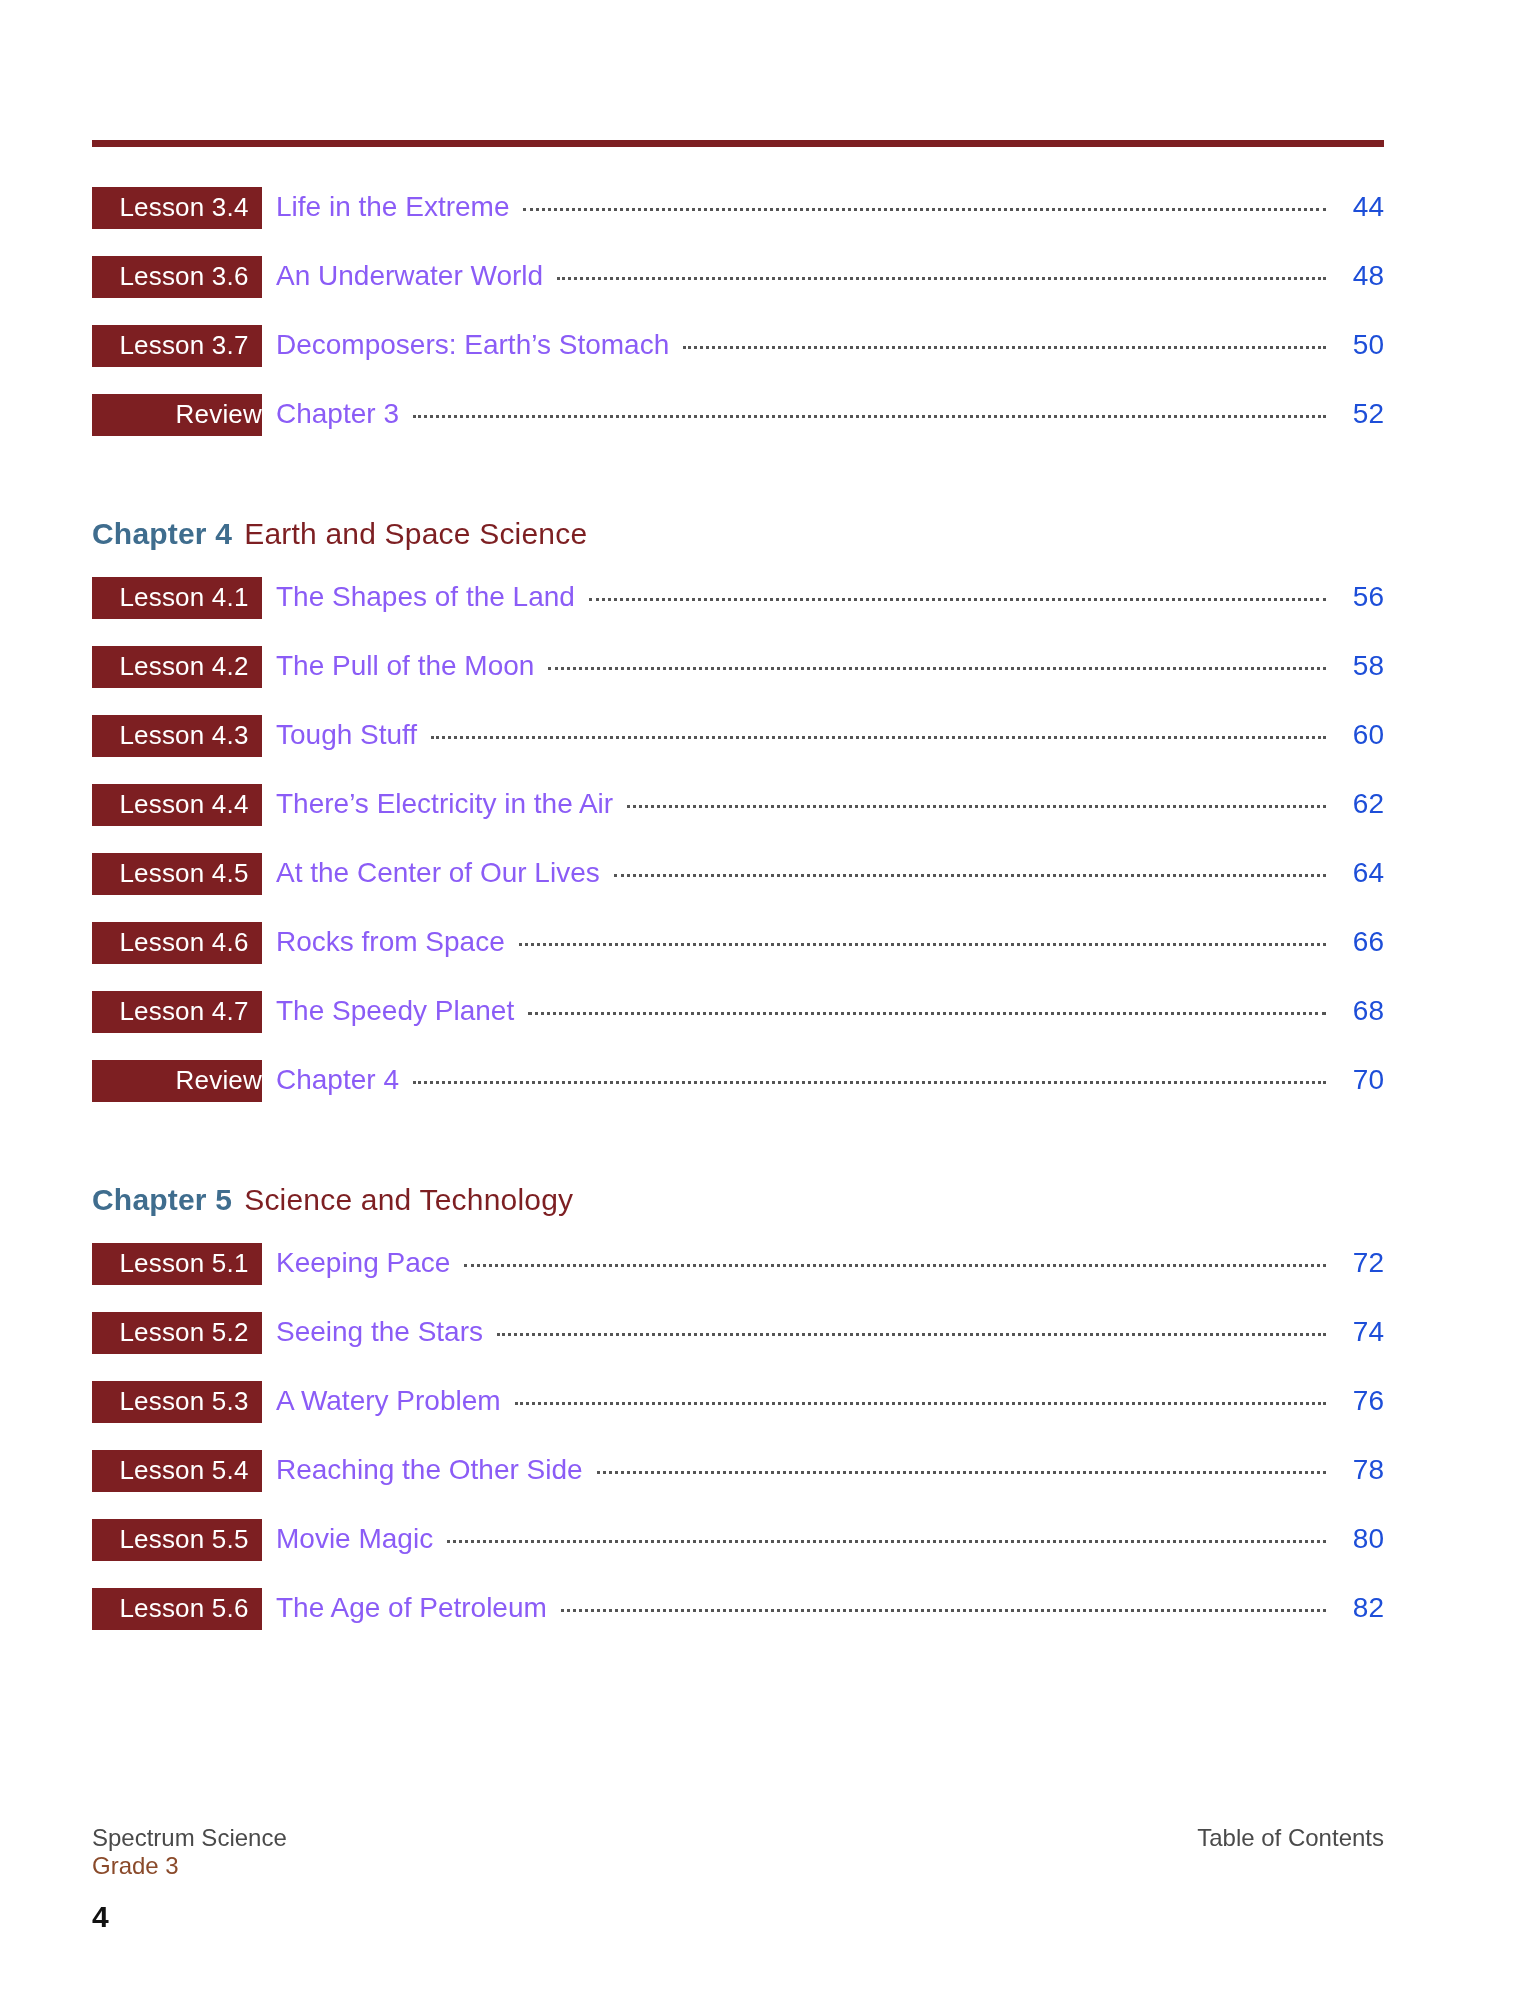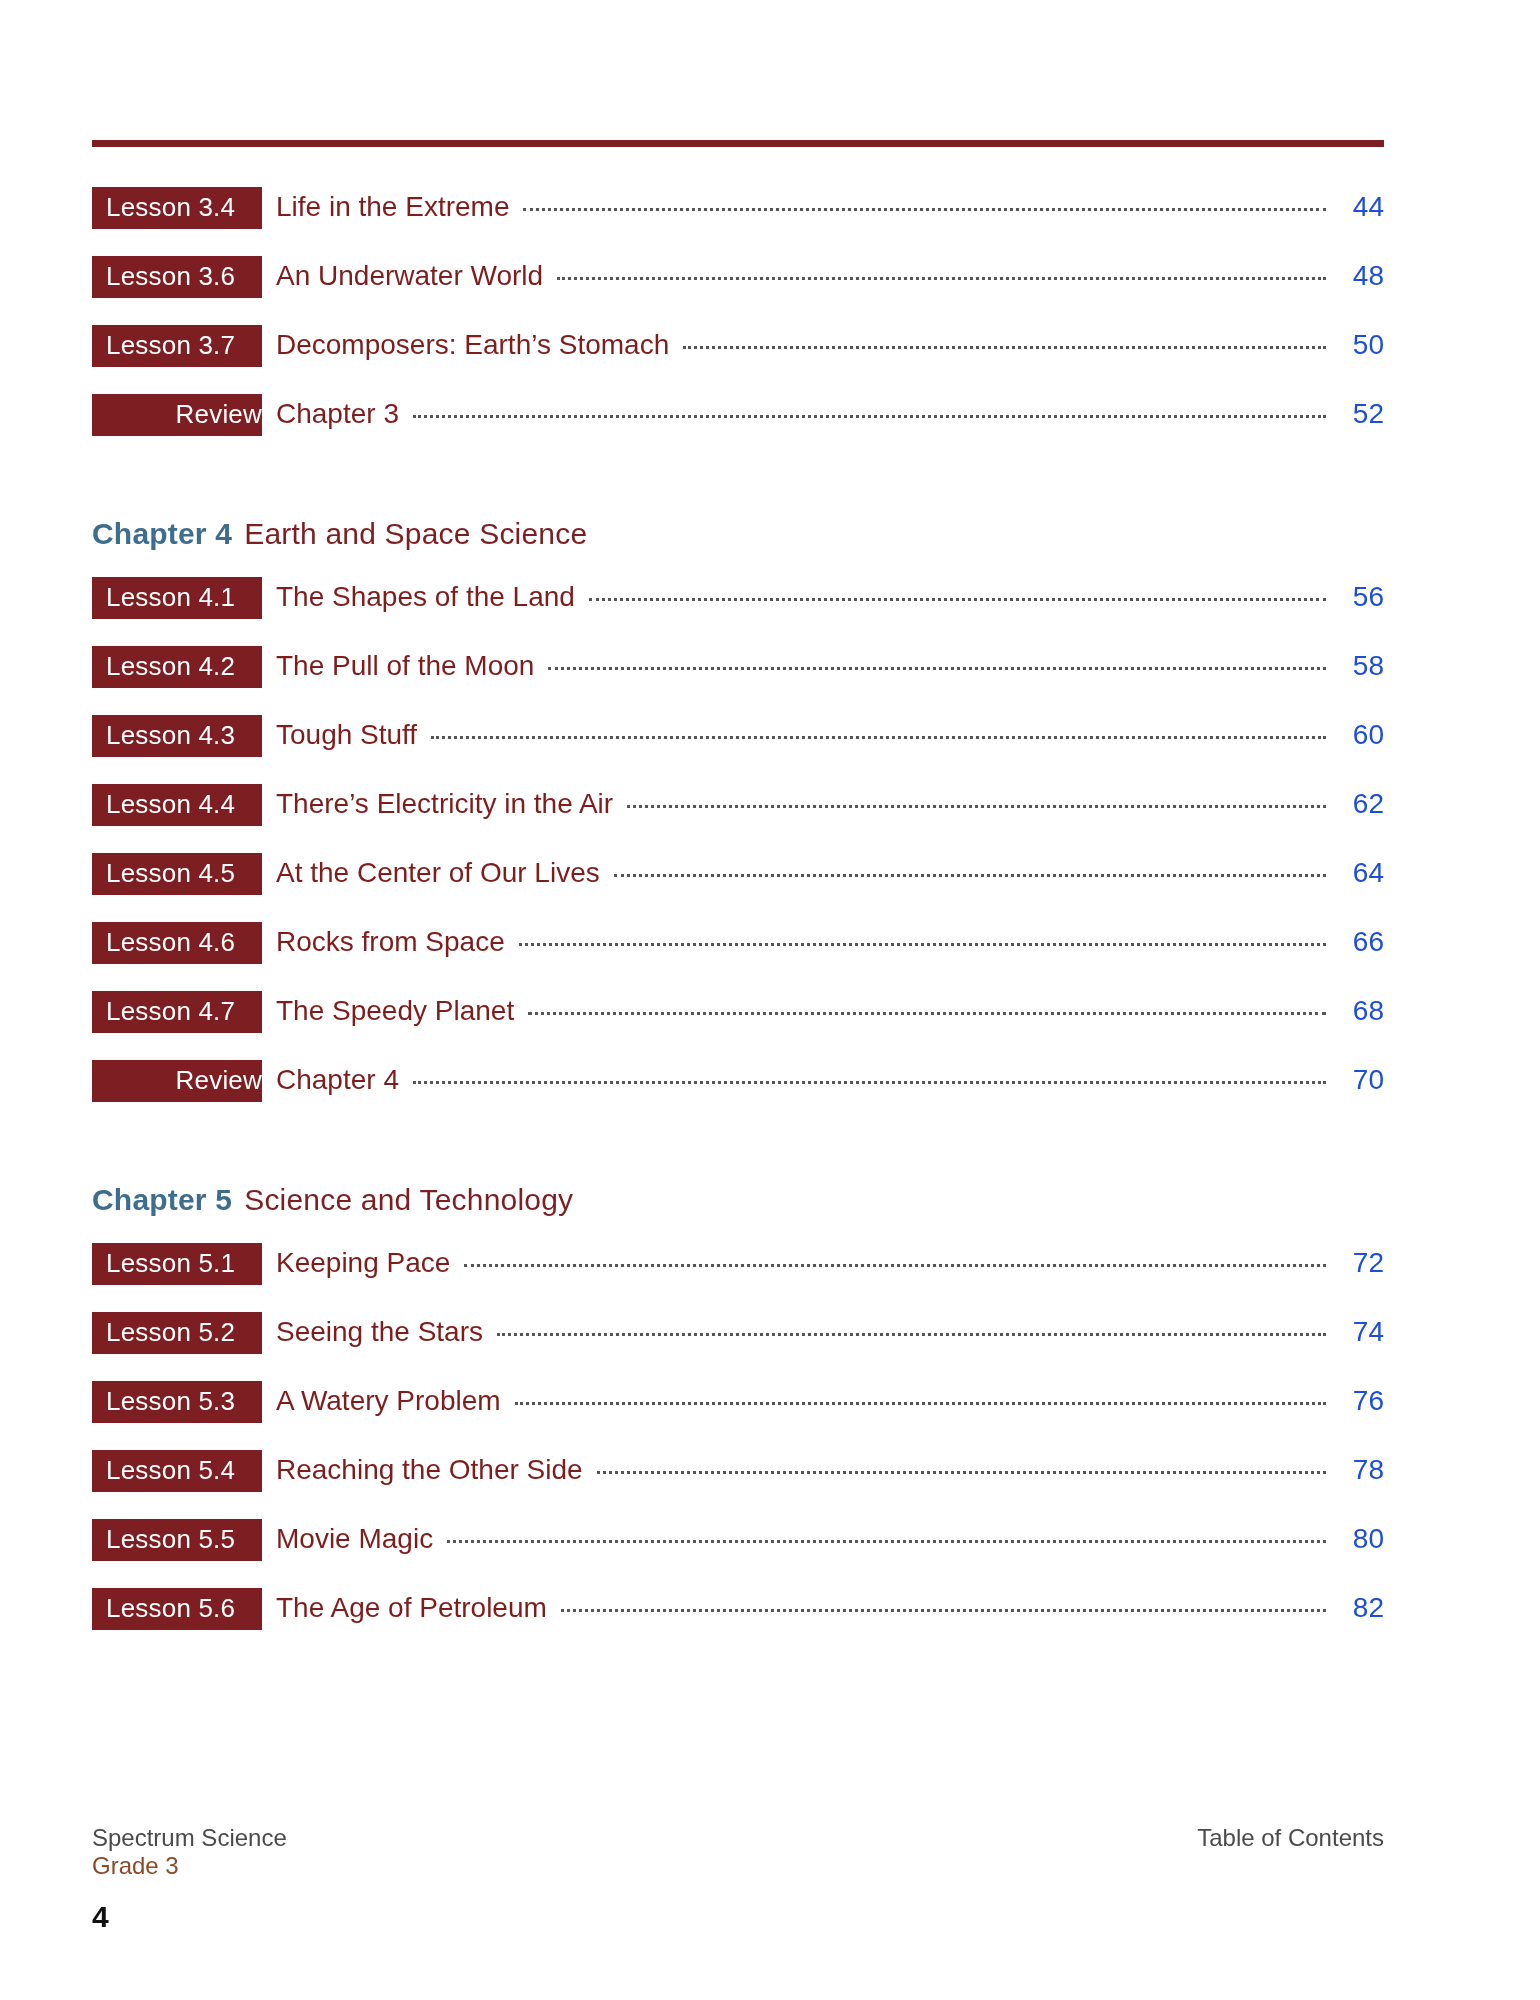--- a/index.html
+++ b/index.html
@@ -38,33 +38,33 @@
     align-items: baseline;
     height: 69px;
   }
   .tag {
     flex: 0 0 auto;
     width: 170px;
     background: #7d1f22;
     color: #ffffff;
     font-size: 26px;
     letter-spacing: 0.2px;
-    text-align: left;
+    text-align: center;
     padding: 7px 0 9px 14px;
     box-sizing: border-box;
     line-height: 1;
     margin-right: 0;
     white-space: nowrap;
   }
   .tag.center {
     text-align: right;
     padding-left: 0;
   }
   .title {
-    color: #7f1d1d;
+    color: #8b5cf6;
     font-size: 28px;
     padding-left: 14px;
     white-space: nowrap;
     line-height: 1;
   }
   .dots {
     flex: 1 1 auto;
     position: relative;
     top: -5px;
     margin: 0 12px 0 14px;

